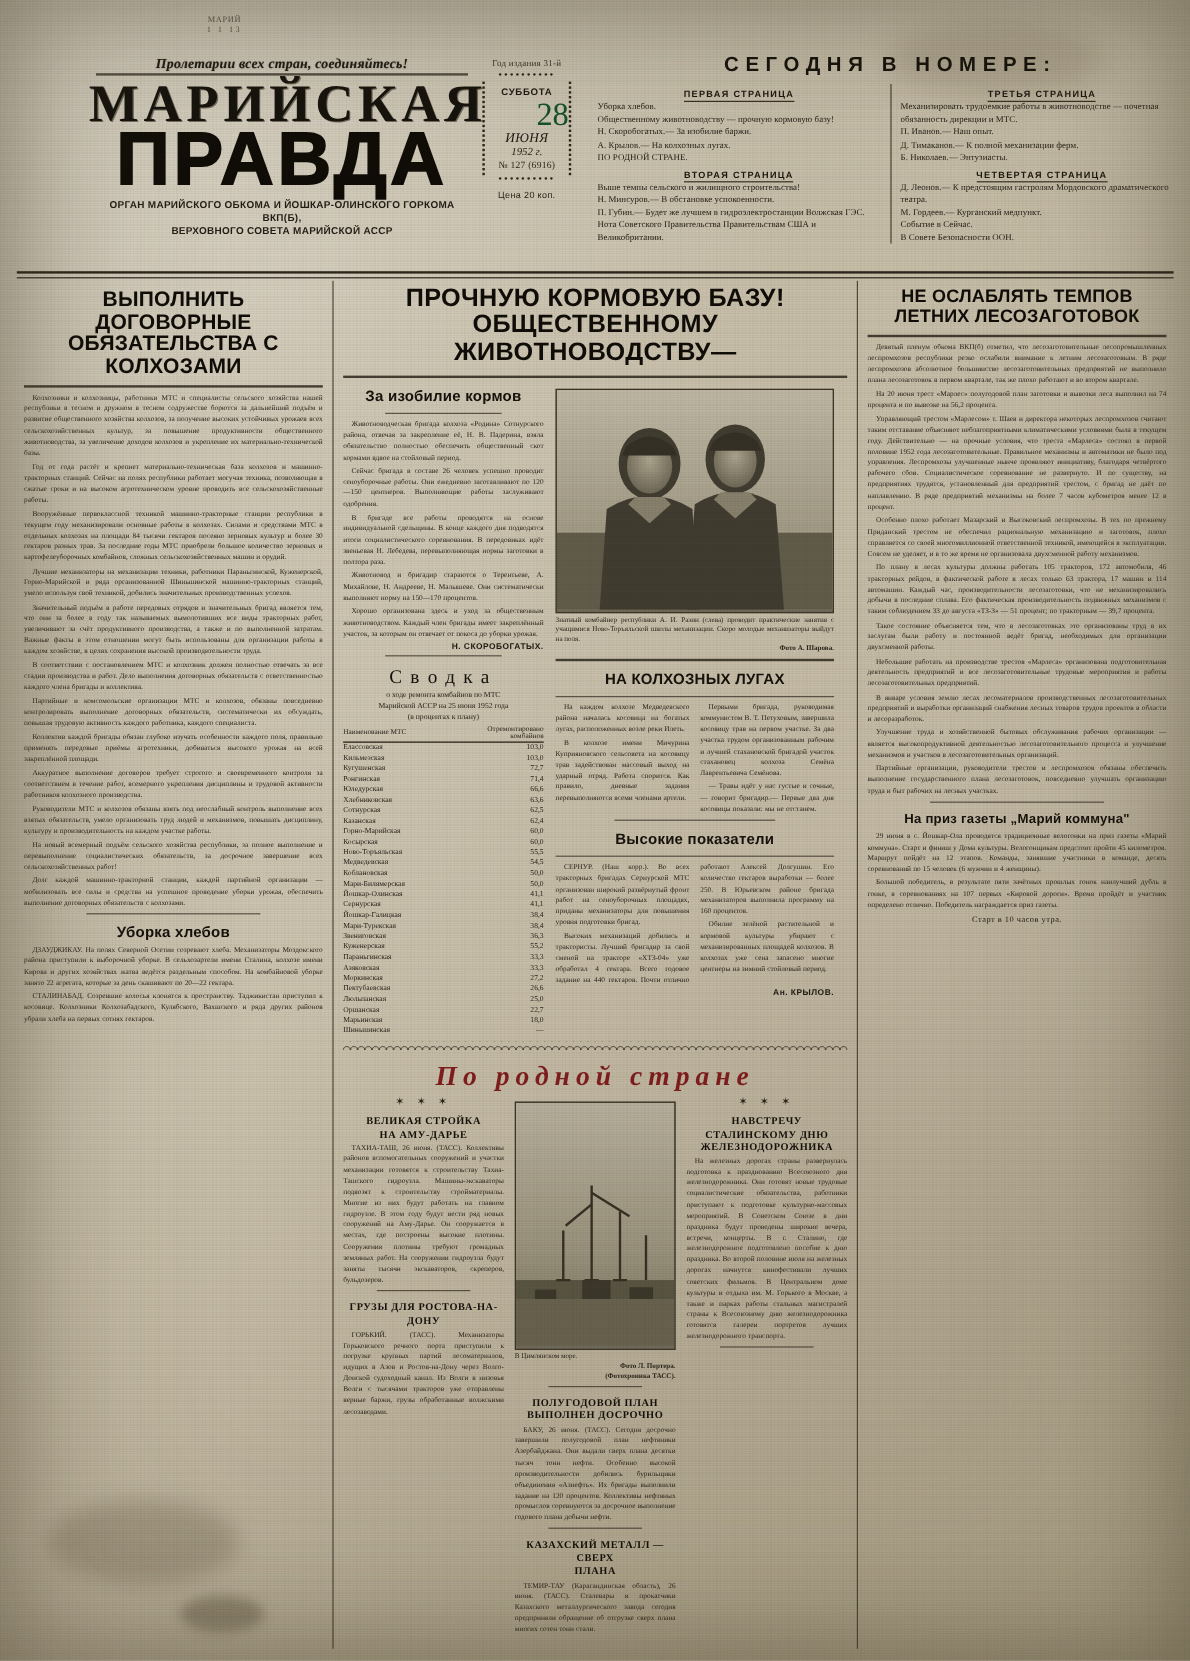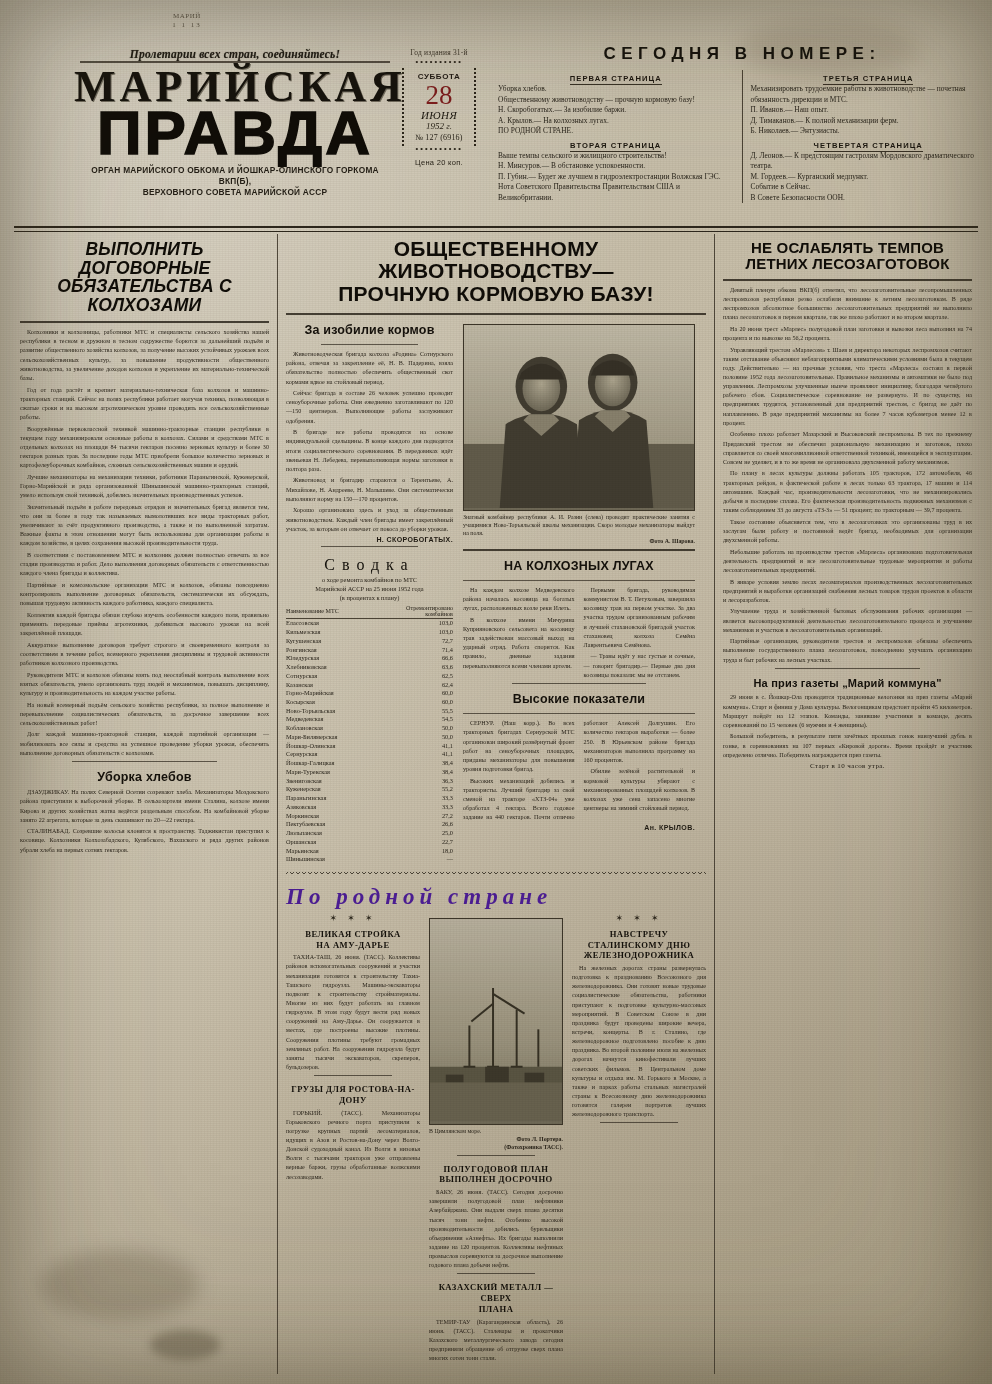--- a/index.html
+++ b/index.html
@@ -75,21 +75,21 @@
 
   
   .datebox{position:absolute;left:372px;top:0;width:74px;text-align:center;}
   .year-line{font-size:7.5px;color:#3b3427;letter-spacing:.2px;margin-bottom:2px;}
   .dots{font-size:9px;letter-spacing:1.6px;color:#2c261b;line-height:.7;height:9px;overflow:hidden;}
   .db-inner{
     border-left:2px dotted #2c261b;border-right:2px dotted #2c261b;
     padding:4px 0 4px 0;
   }
   .dow{font-family:"Liberation Sans",sans-serif;font-weight:700;font-size:8px;letter-spacing:.6px;color:#211c14;}
-  .dnum{font-family:"Liberation Serif",serif;font-size:27px;font-weight:400;line-height:1.05;color:#7f1d1d;}
+  .dnum{font-family:"Liberation Serif",serif;font-size:27px;font-weight:400;line-height:1.05;color:#14532d;text-align:right;}
   .dmon{font-style:italic;font-size:11px;color:#1d1810;letter-spacing:.4px;}
   .dyear{font-style:italic;font-size:9px;color:#2a2419;}
   .dnum2{font-size:8px;color:#241f16;margin-top:2px;letter-spacing:.2px;}
   .price{font-family:"Liberation Sans",sans-serif;font-size:7.5px;color:#2a2419;margin-top:3px;letter-spacing:.3px;}
 
   
   .contents{position:absolute;left:460px;top:-4px;width:504px;}
   .cont-title{
     font-family:"Liberation Sans",sans-serif;font-weight:700;
     font-size:17px;letter-spacing:5.5px;text-align:center;color:#14110b;
@@ -113,40 +113,40 @@
   .col{position:relative;}
   .c1{width:258px;padding:0 8px 0 6px;}
   .c2{width:428px;padding:0 8px;border-left:1px solid #50483a;border-right:1px solid #50483a;}
   .c3{width:258px;padding:0 6px 0 8px;}
 
   
   .hl{
     font-family:"Liberation Sans",sans-serif;font-weight:700;
     color:#100d08;text-align:center;line-height:1.06;letter-spacing:.2px;
   }
-  .hl-a{font-size:17.5px;padding:6px 0 4px;font-style:italic;}
+  .hl-a{font-size:17.5px;padding:6px 0 4px;}
   .hl-b{font-size:21px;padding:4px 0 5px;letter-spacing:.3px;}
   .hl-c{font-size:15px;padding:6px 0 4px;}
   .hrule{height:2px;background:#2d271c;margin:3px 0 5px;opacity:.85;}
   .hrule.thin{height:1px;opacity:.7;}
   .hrule.short{width:58%;margin-left:21%;}
 
   .sub-h{
     font-family:"Liberation Sans",sans-serif;font-weight:700;
     font-size:12.5px;text-align:center;color:#15110b;line-height:1.15;
     padding:3px 0 4px;letter-spacing:.2px;
   }
   .sub-h2{
     font-family:Liberation Serif, serif;font-weight:700;
     font-size:8.6px;text-align:center;color:#15110b;line-height:1.25;
     padding:3px 0 3px;letter-spacing:.5px;
   }
   .script-h{
     font-family:"Liberation Serif",serif;font-style:italic;font-weight:700;
-    font-size:23px;color:#4c1d95;letter-spacing:5px;
+    font-size:23px;text-align:center;color:#7f1d1d;letter-spacing:5px;
     padding:5px 0 2px;
   }
   .stars{text-align:center;font-size:9px;letter-spacing:4px;color:#2a2419;line-height:1;padding:2px 0 3px;}
 
   
   .txt{font-size:6.1px;line-height:1.5;text-align:justify;color:#2b251b;
        letter-spacing:.02px;hyphens:auto;word-spacing:.2px;}
   .txt p{margin:0 0 2.5px 0;text-indent:7px;}
   .txt.two{column-count:2;column-gap:9px;column-rule:none;}
   .sign{
@@ -295,22 +295,22 @@
       <div class="hrule thin short"></div>
       <div class="sub-h">Уборка хлебов</div>
       <div class="txt">
         <p>ДЗАУДЖИКАУ. На полях Северной Осетии созревают хлеба. Механизаторы Моздокского района приступили к выборочной уборке. В сельхозартели имени Сталина, колхозе имени Кирова и других хозяйствах жатва ведётся раздельным способом. На комбайновой уборке занято 22 агрегата, которые за день скашивают по 20—22 гектара.</p>
         <p>СТАЛИНАБАД. Созревшие колосья клонятся к пространству. Таджикистан приступил к косовице. Колхозники Колхозабадского, Кулябского, Вахшского и ряда других районов убрали хлеба на первых сотнях гектаров.</p>
       </div>
     </div>
 
     <div class="col c2">
       <div class="hl hl-b">
+        <div>ПРОЧНУЮ КОРМОВУЮ БАЗУ!</div>
         <div>ОБЩЕСТВЕННОМУ ЖИВОТНОВОДСТВУ—</div>
-        <div>ПРОЧНУЮ КОРМОВУЮ БАЗУ!</div>
       </div>
       <div class="hrule"></div>
 
       <div style="display:flex;gap:10px;">
         <div style="width:167px;">
           <div class="sub-h">За изобилие кормов</div>
           <div class="hrule thin short"></div>
           <div class="txt">
             <p>Животноводческая бригада колхоза «Родина» Сотнурского района, отвечая за закрепление её, Н. В. Падерина, взяла обязательство полностью обеспечить общественный скот кормами вдвое на стойловый период.</p>
             <p>Сейчас бригада в составе 26 человек успешно проводит сеноуборочные работы. Они ежедневно заготавливают по 120—150 центнеров. Выполняющие работы заслуживают одобрения.</p>

